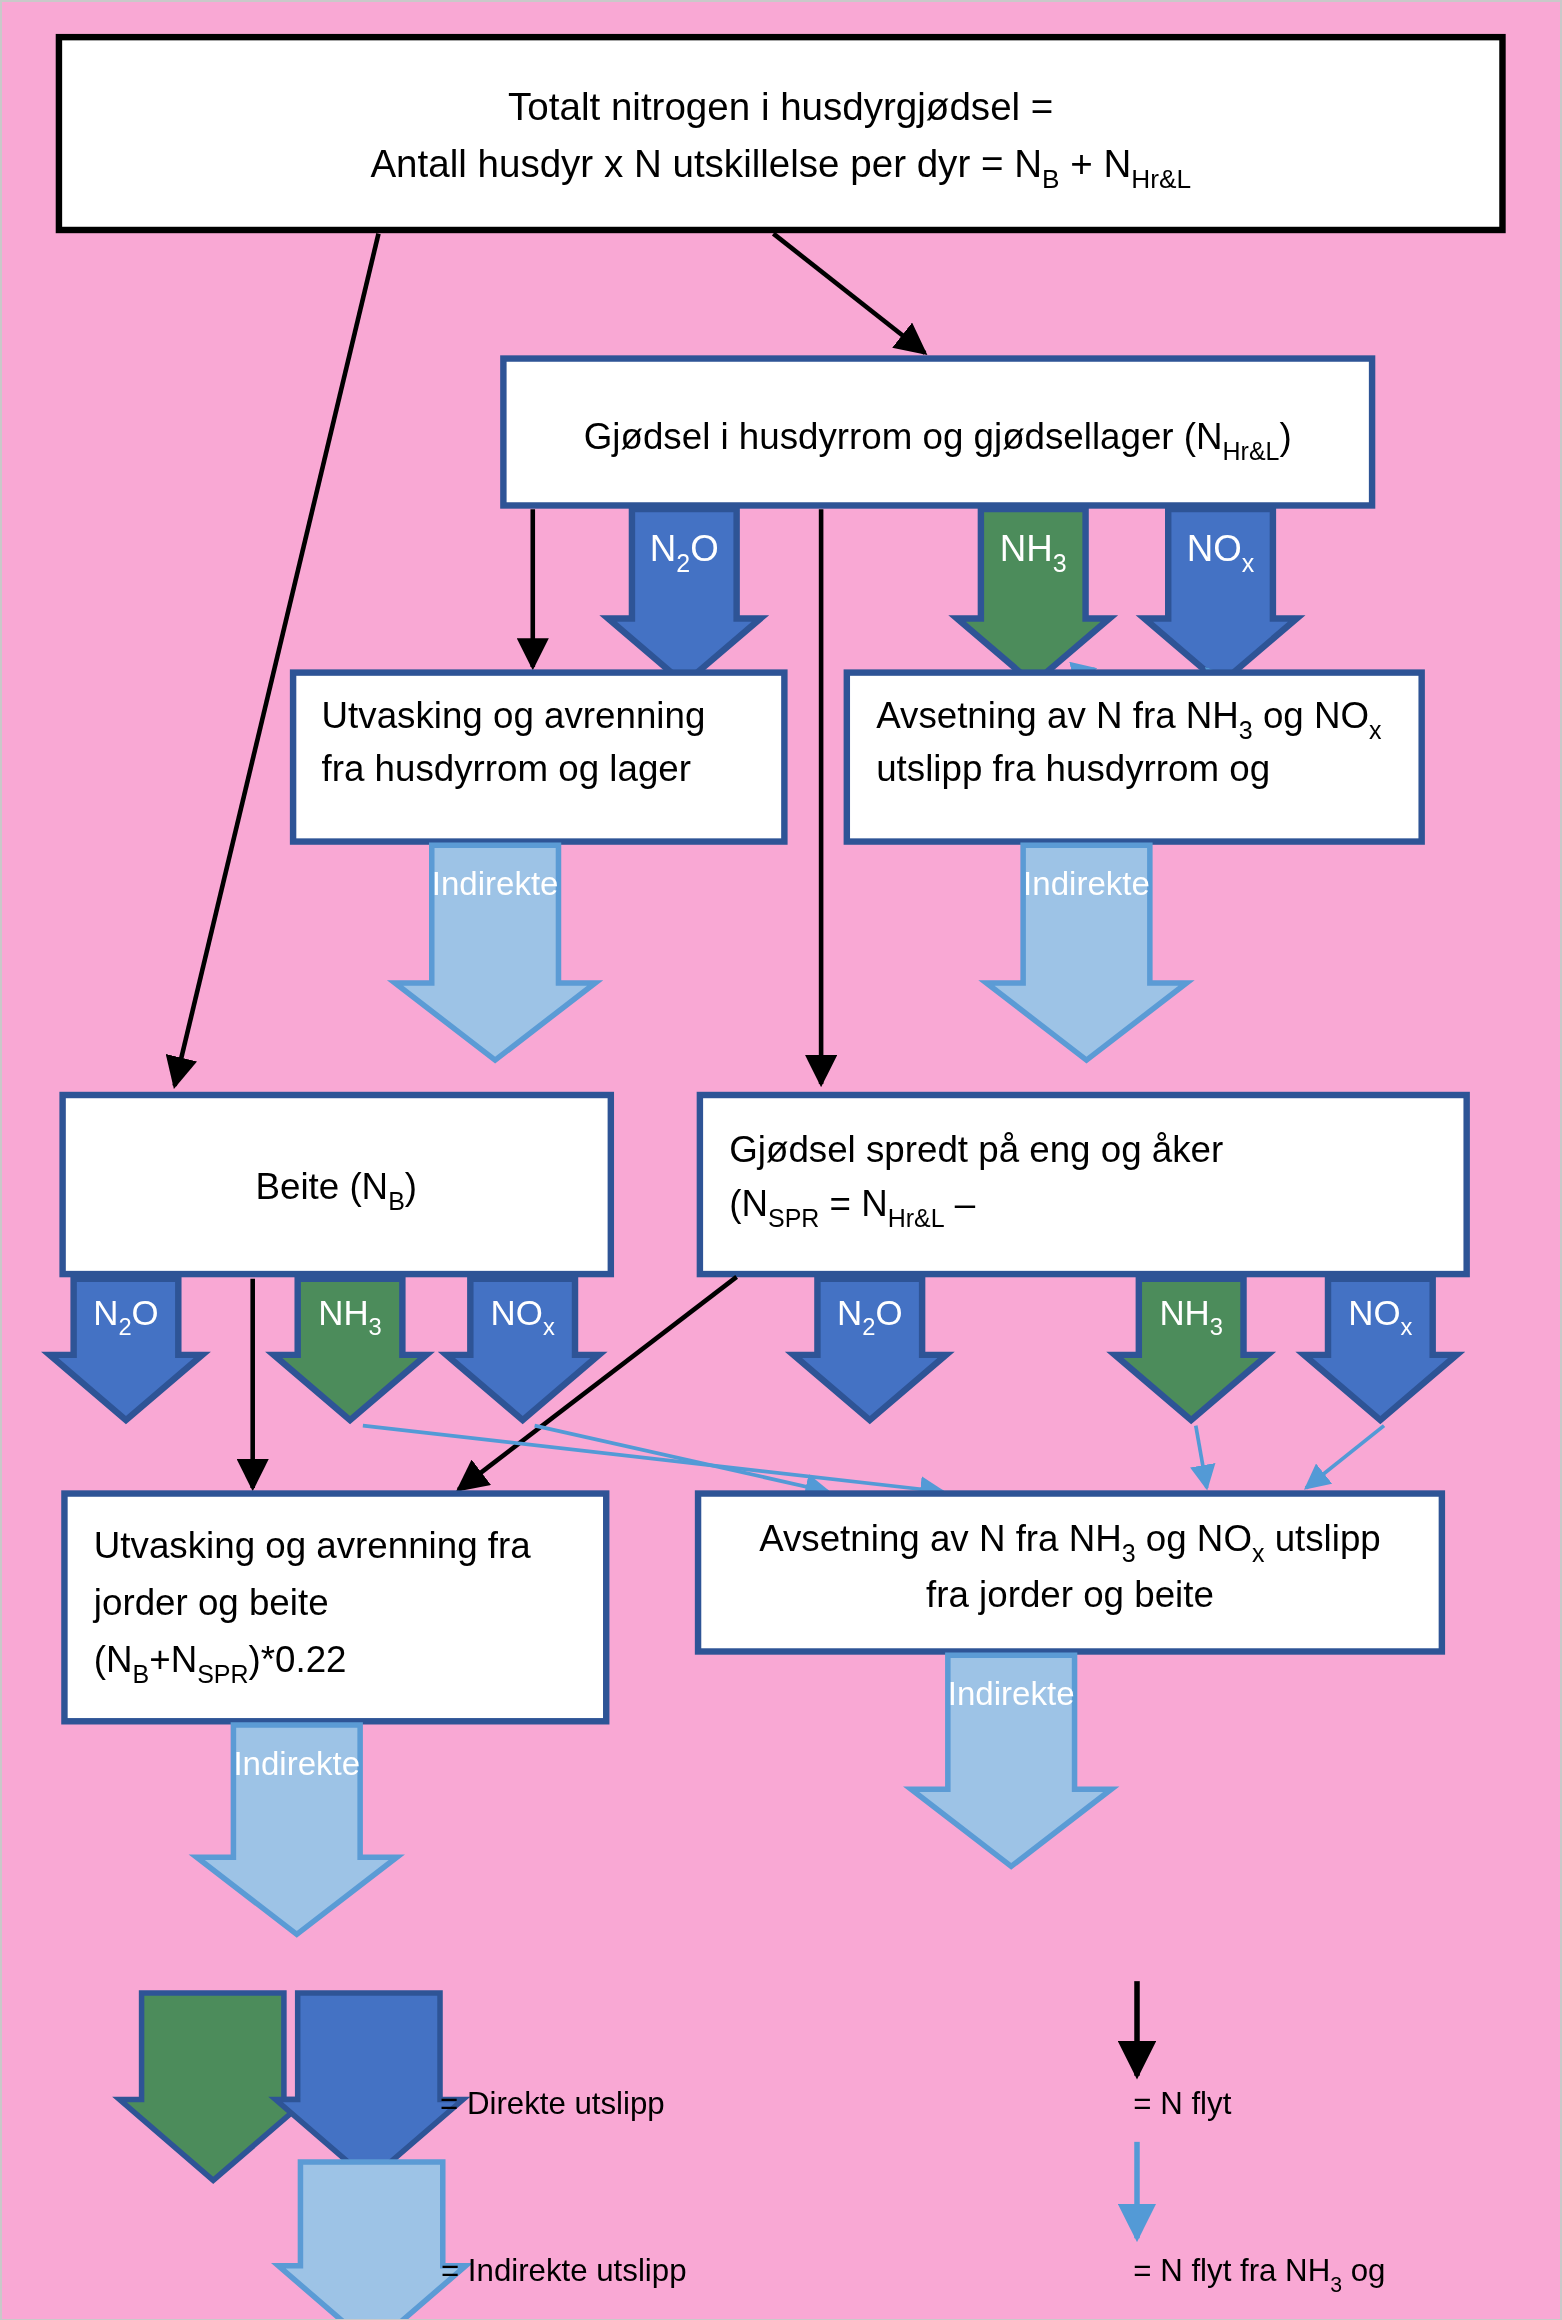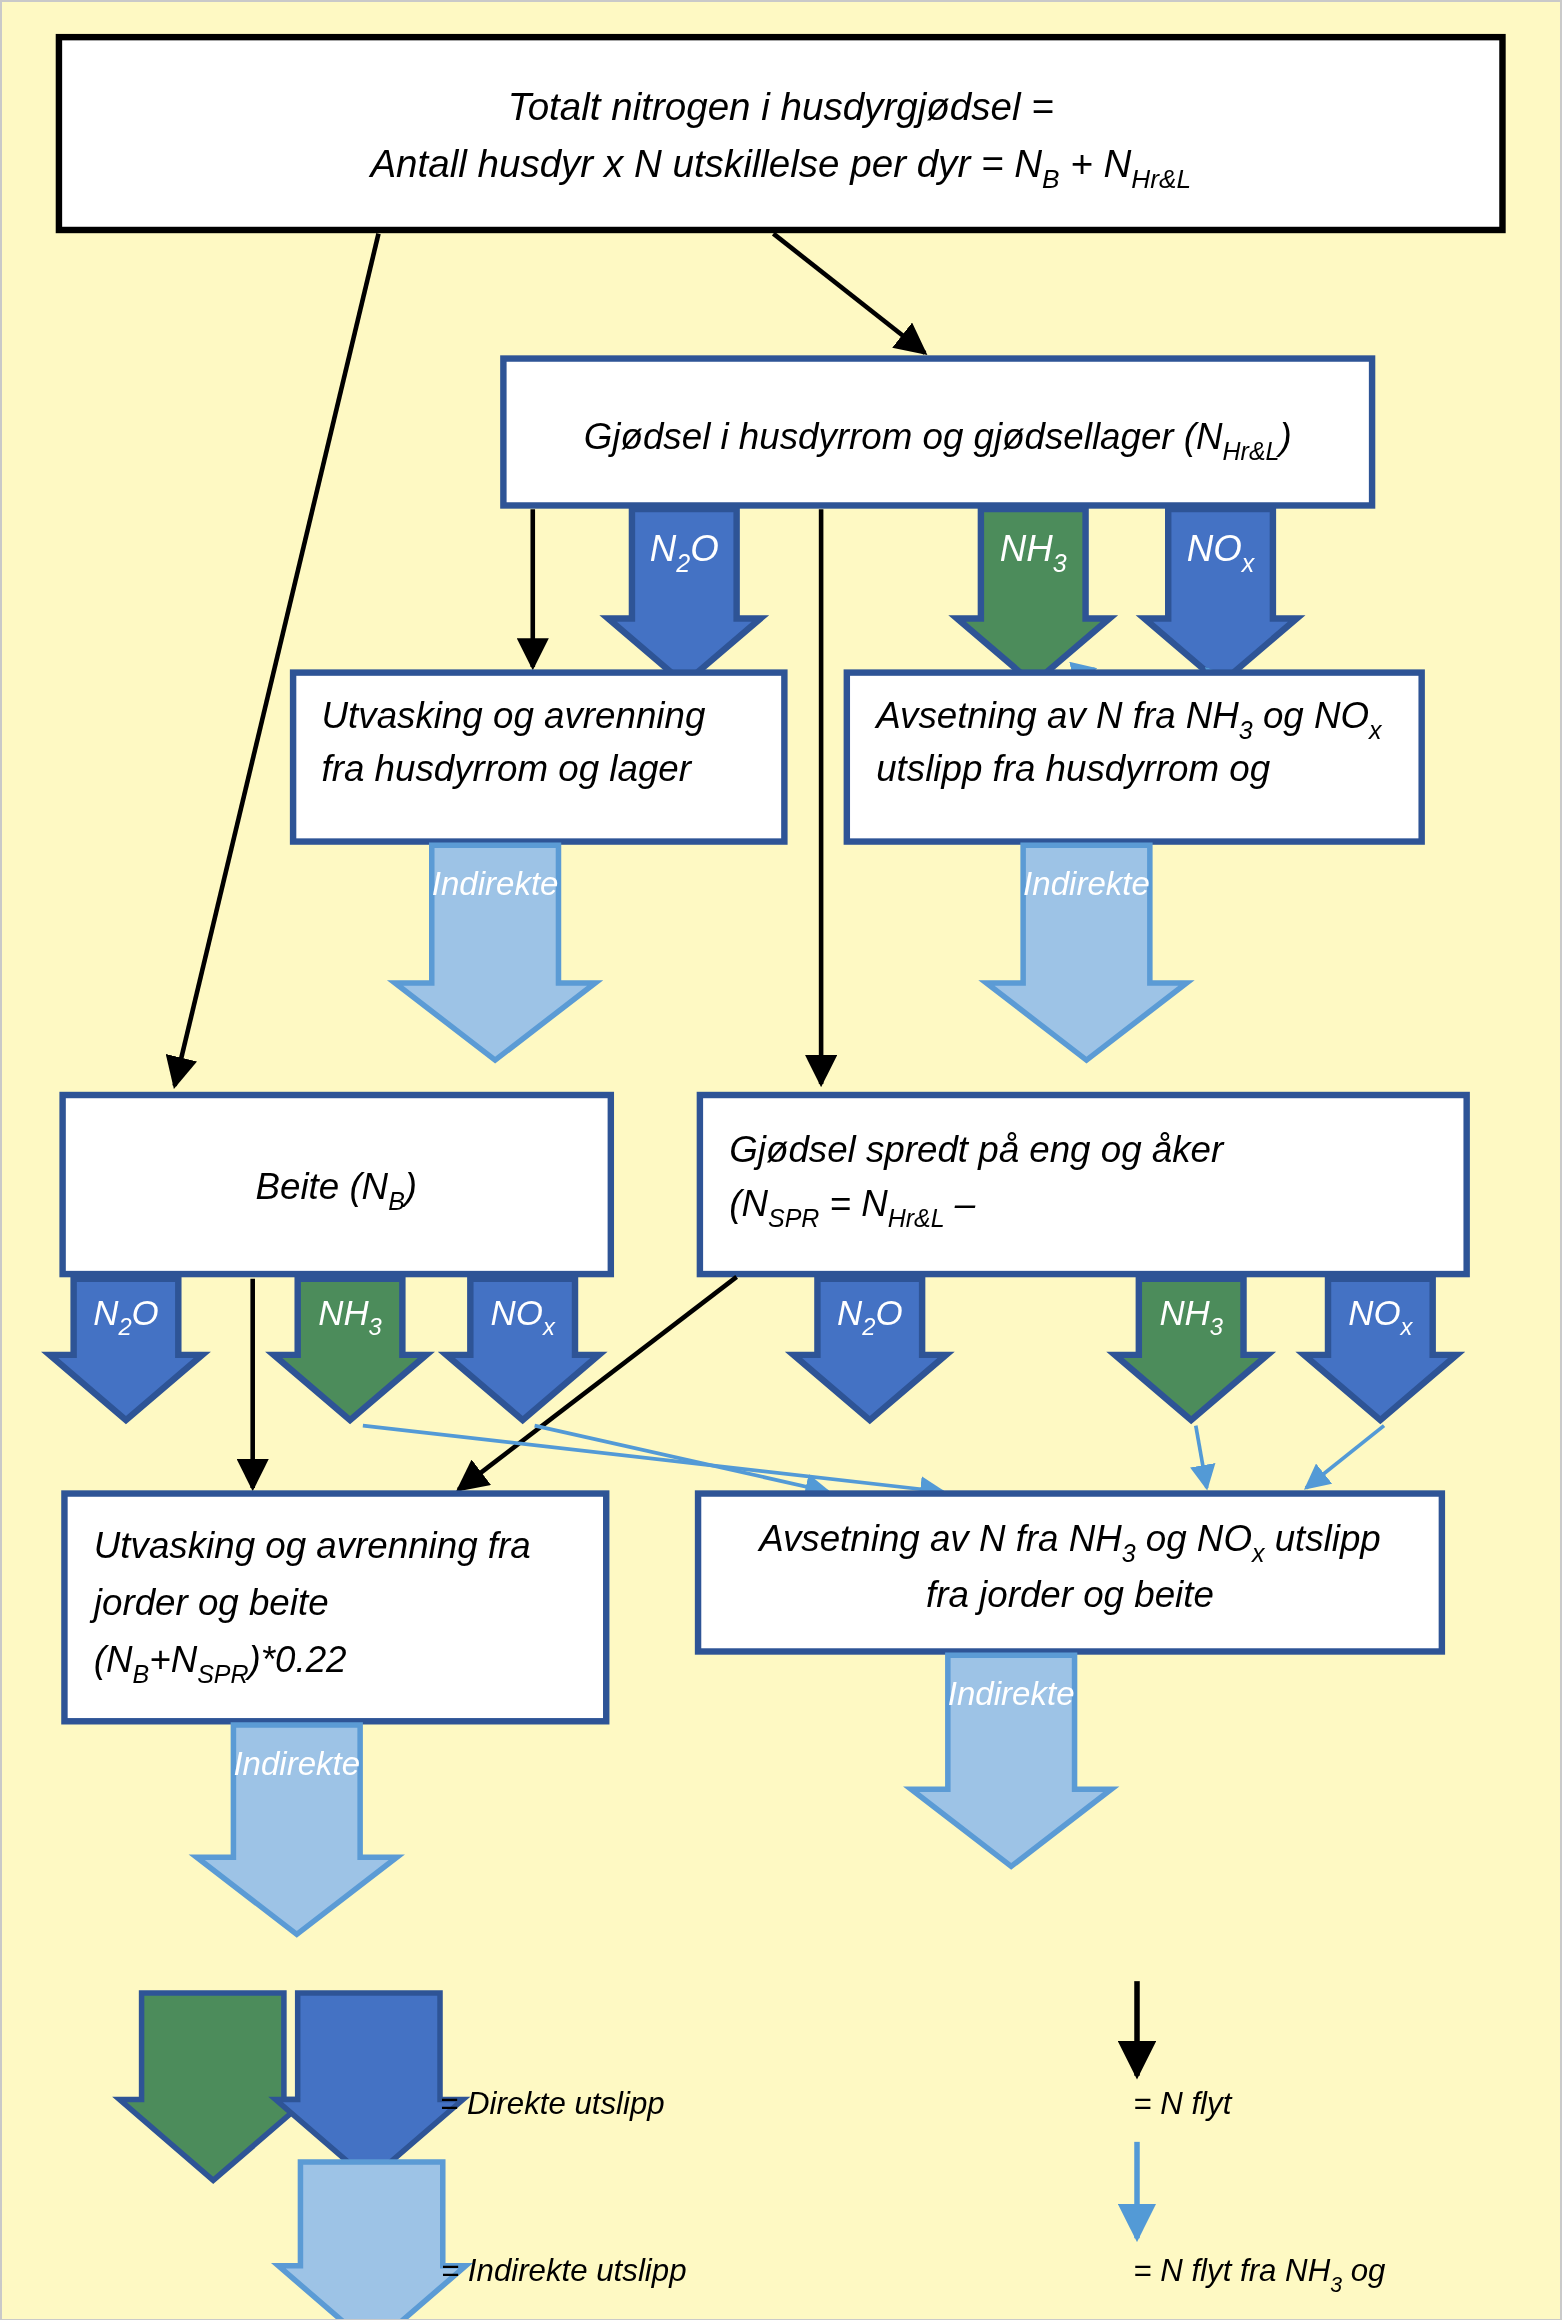--- a/index.html
+++ b/index.html
@@ -1,24 +1,23 @@
 <!DOCTYPE html>
 <html style="font-size:14.7px"><head>
 <meta charset="utf-8">
 <style>
   html,body{margin:0;padding:0;background:#ffffff;}
   body{font-family:"Liberation Sans", sans-serif;}
   #page{
     position:relative;
     width:1562px;height:2321px;
-    background:#fef9c3;
+    background:#f9a8d4;
     border:2.8px solid #c9c9c9;
     box-sizing:border-box;
     overflow:hidden;
-    font-style:italic;
   }
   #svgroot{position:absolute;left:0;top:0;width:1562px;height:2321px;}
   .boxtext{
     font-family:"Liberation Sans", sans-serif;
     fill:#000000;
   }
   .badge-label{
     font-family:"Liberation Sans", sans-serif;
     fill:#ffffff;
   }

